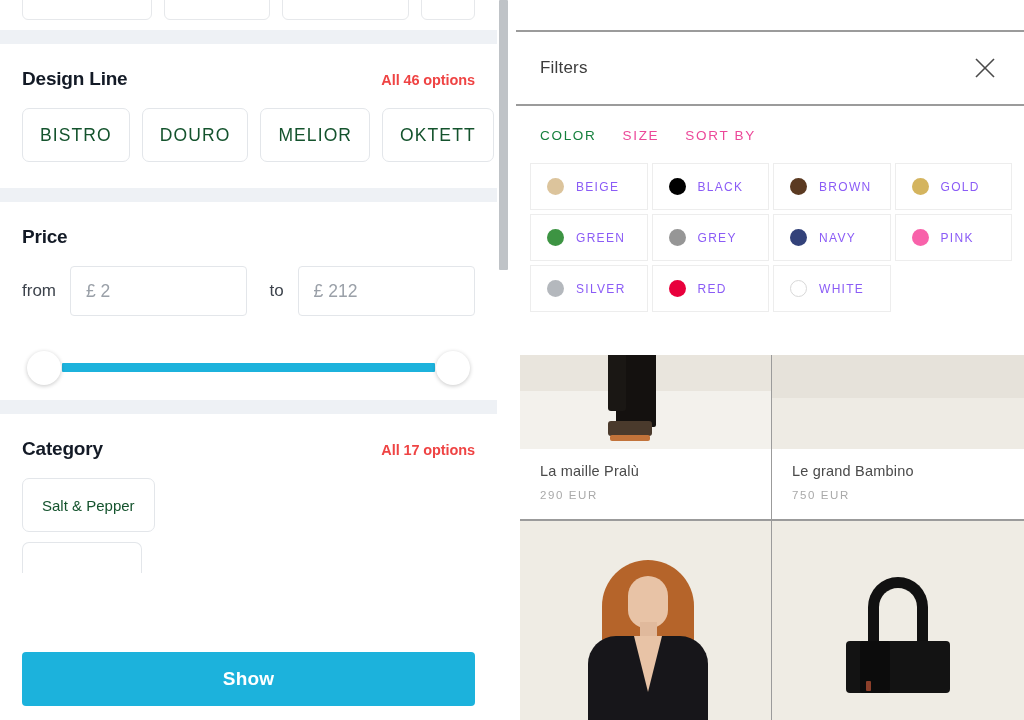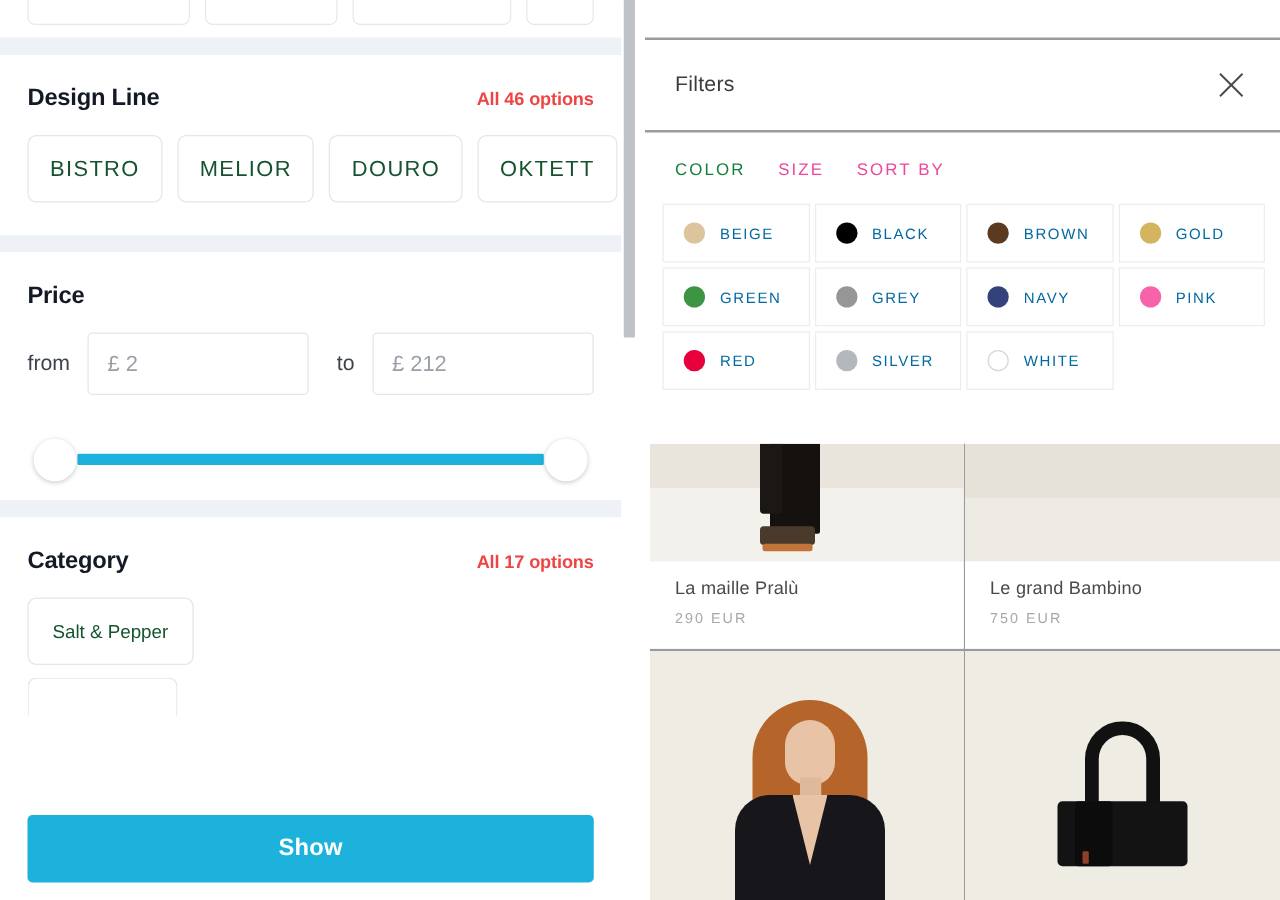--- a/index.html
+++ b/index.html
@@ -107,21 +107,21 @@
 
   .color-grid{
     display:grid;grid-template-columns:repeat(4,1fr);gap:4px;padding:4px 12px 0 14px;
   }
   .color-cell{
     height:47px;border:1px solid #ededed;background:#fff;
     display:flex;align-items:center;gap:12px;padding:0 16px;box-sizing:border-box;cursor:pointer;
   }
   .swatch{width:17px;height:17px;border-radius:50%;flex:0 0 17px;}
   .swatch.ring{border:1px solid #d8d8d8;box-sizing:border-box;}
-  .color-name{font-size:12px;letter-spacing:1.3px;color:#0369a1;}
+  .color-name{font-size:12px;letter-spacing:1.3px;color:#8b5cf6;}
 
   
   .prod-grid{position:absolute;left:4px;right:0;top:355px;bottom:0;}
   .prod-row{display:flex;}
   .prod-cell{position:relative;width:254px;box-sizing:border-box;
     border-right:1px solid #9b9b9b;border-bottom:2px solid #9b9b9b;overflow:hidden;}
   .prod-cell:last-child{border-right:0;}
   .prod-img{height:94px;position:relative;overflow:hidden;background:#efece6;}
   .prod-meta{background:#fff;padding:14px 20px 18px 20px;}
   .prod-name{font-size:14.5px;color:#4a4a4a;letter-spacing:.2px;}
@@ -178,22 +178,22 @@
 
       <div class="divider"></div>
 
       <div class="sect">
         <div class="sect-head">
           <div class="sect-title">Design Line</div>
           <div class="sect-all">All 46 options</div>
         </div>
         <div class="chip-row2">
           <div class="chip">BISTRO</div>
+          <div class="chip">DOURO</div>
           <div class="chip">MELIOR</div>
-          <div class="chip">DOURO</div>
           <div class="chip">OKTETT</div>
         </div>
       </div>
 
       <div class="divider"></div>
 
       <div class="sect">
         <div class="sect-head">
           <div class="sect-title">Price</div>
         </div>
@@ -287,26 +287,26 @@
         <div class="color-cell">
           <span class="swatch" style="background:#33427a"></span>
           <span class="color-name">NAVY</span>
         </div>
         <div class="color-cell">
           <span class="swatch" style="background:#f862aa"></span>
           <span class="color-name">PINK</span>
         </div>
 
         <div class="color-cell">
+          <span class="swatch" style="background:#b4b8bd"></span>
+          <span class="color-name">SILVER</span>
+        </div>
+        <div class="color-cell">
           <span class="swatch" style="background:#e8003c"></span>
           <span class="color-name">RED</span>
-        </div>
-        <div class="color-cell">
-          <span class="swatch" style="background:#b4b8bd"></span>
-          <span class="color-name">SILVER</span>
         </div>
         <div class="color-cell">
           <span class="swatch ring" style="background:#ffffff"></span>
           <span class="color-name">WHITE</span>
         </div>
         <div></div>
       </div>
 
       <div class="prod-grid">
 

